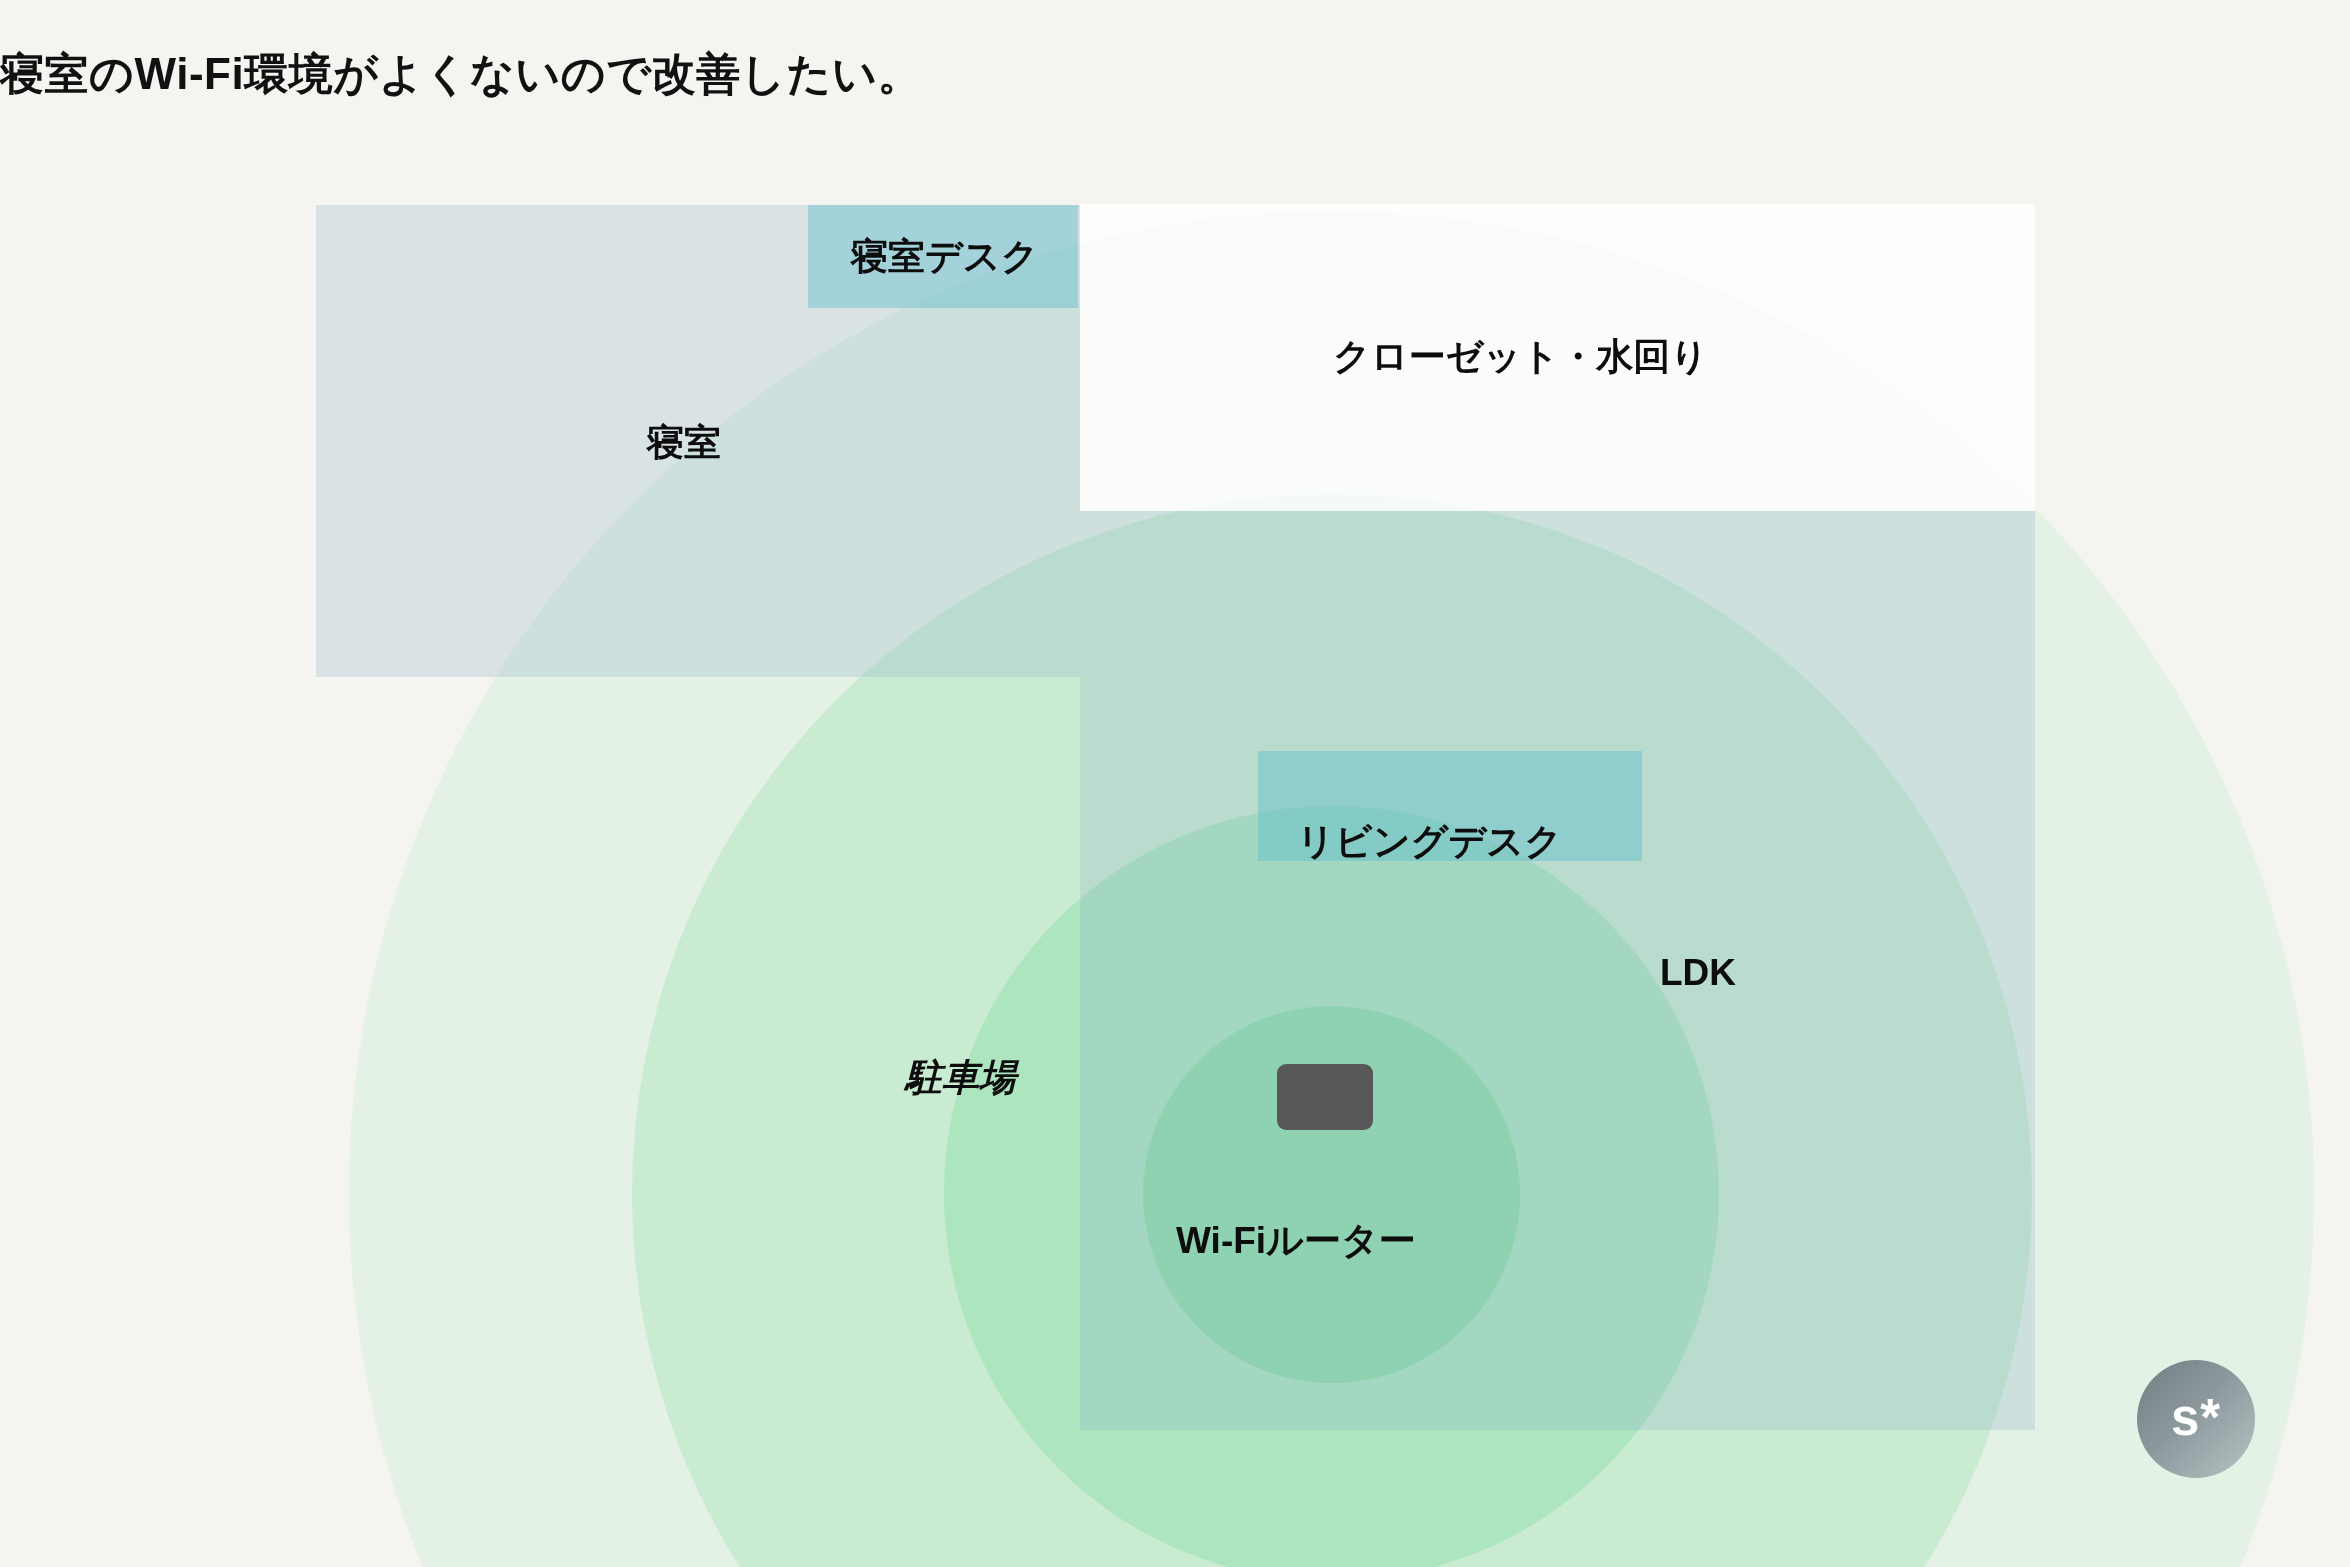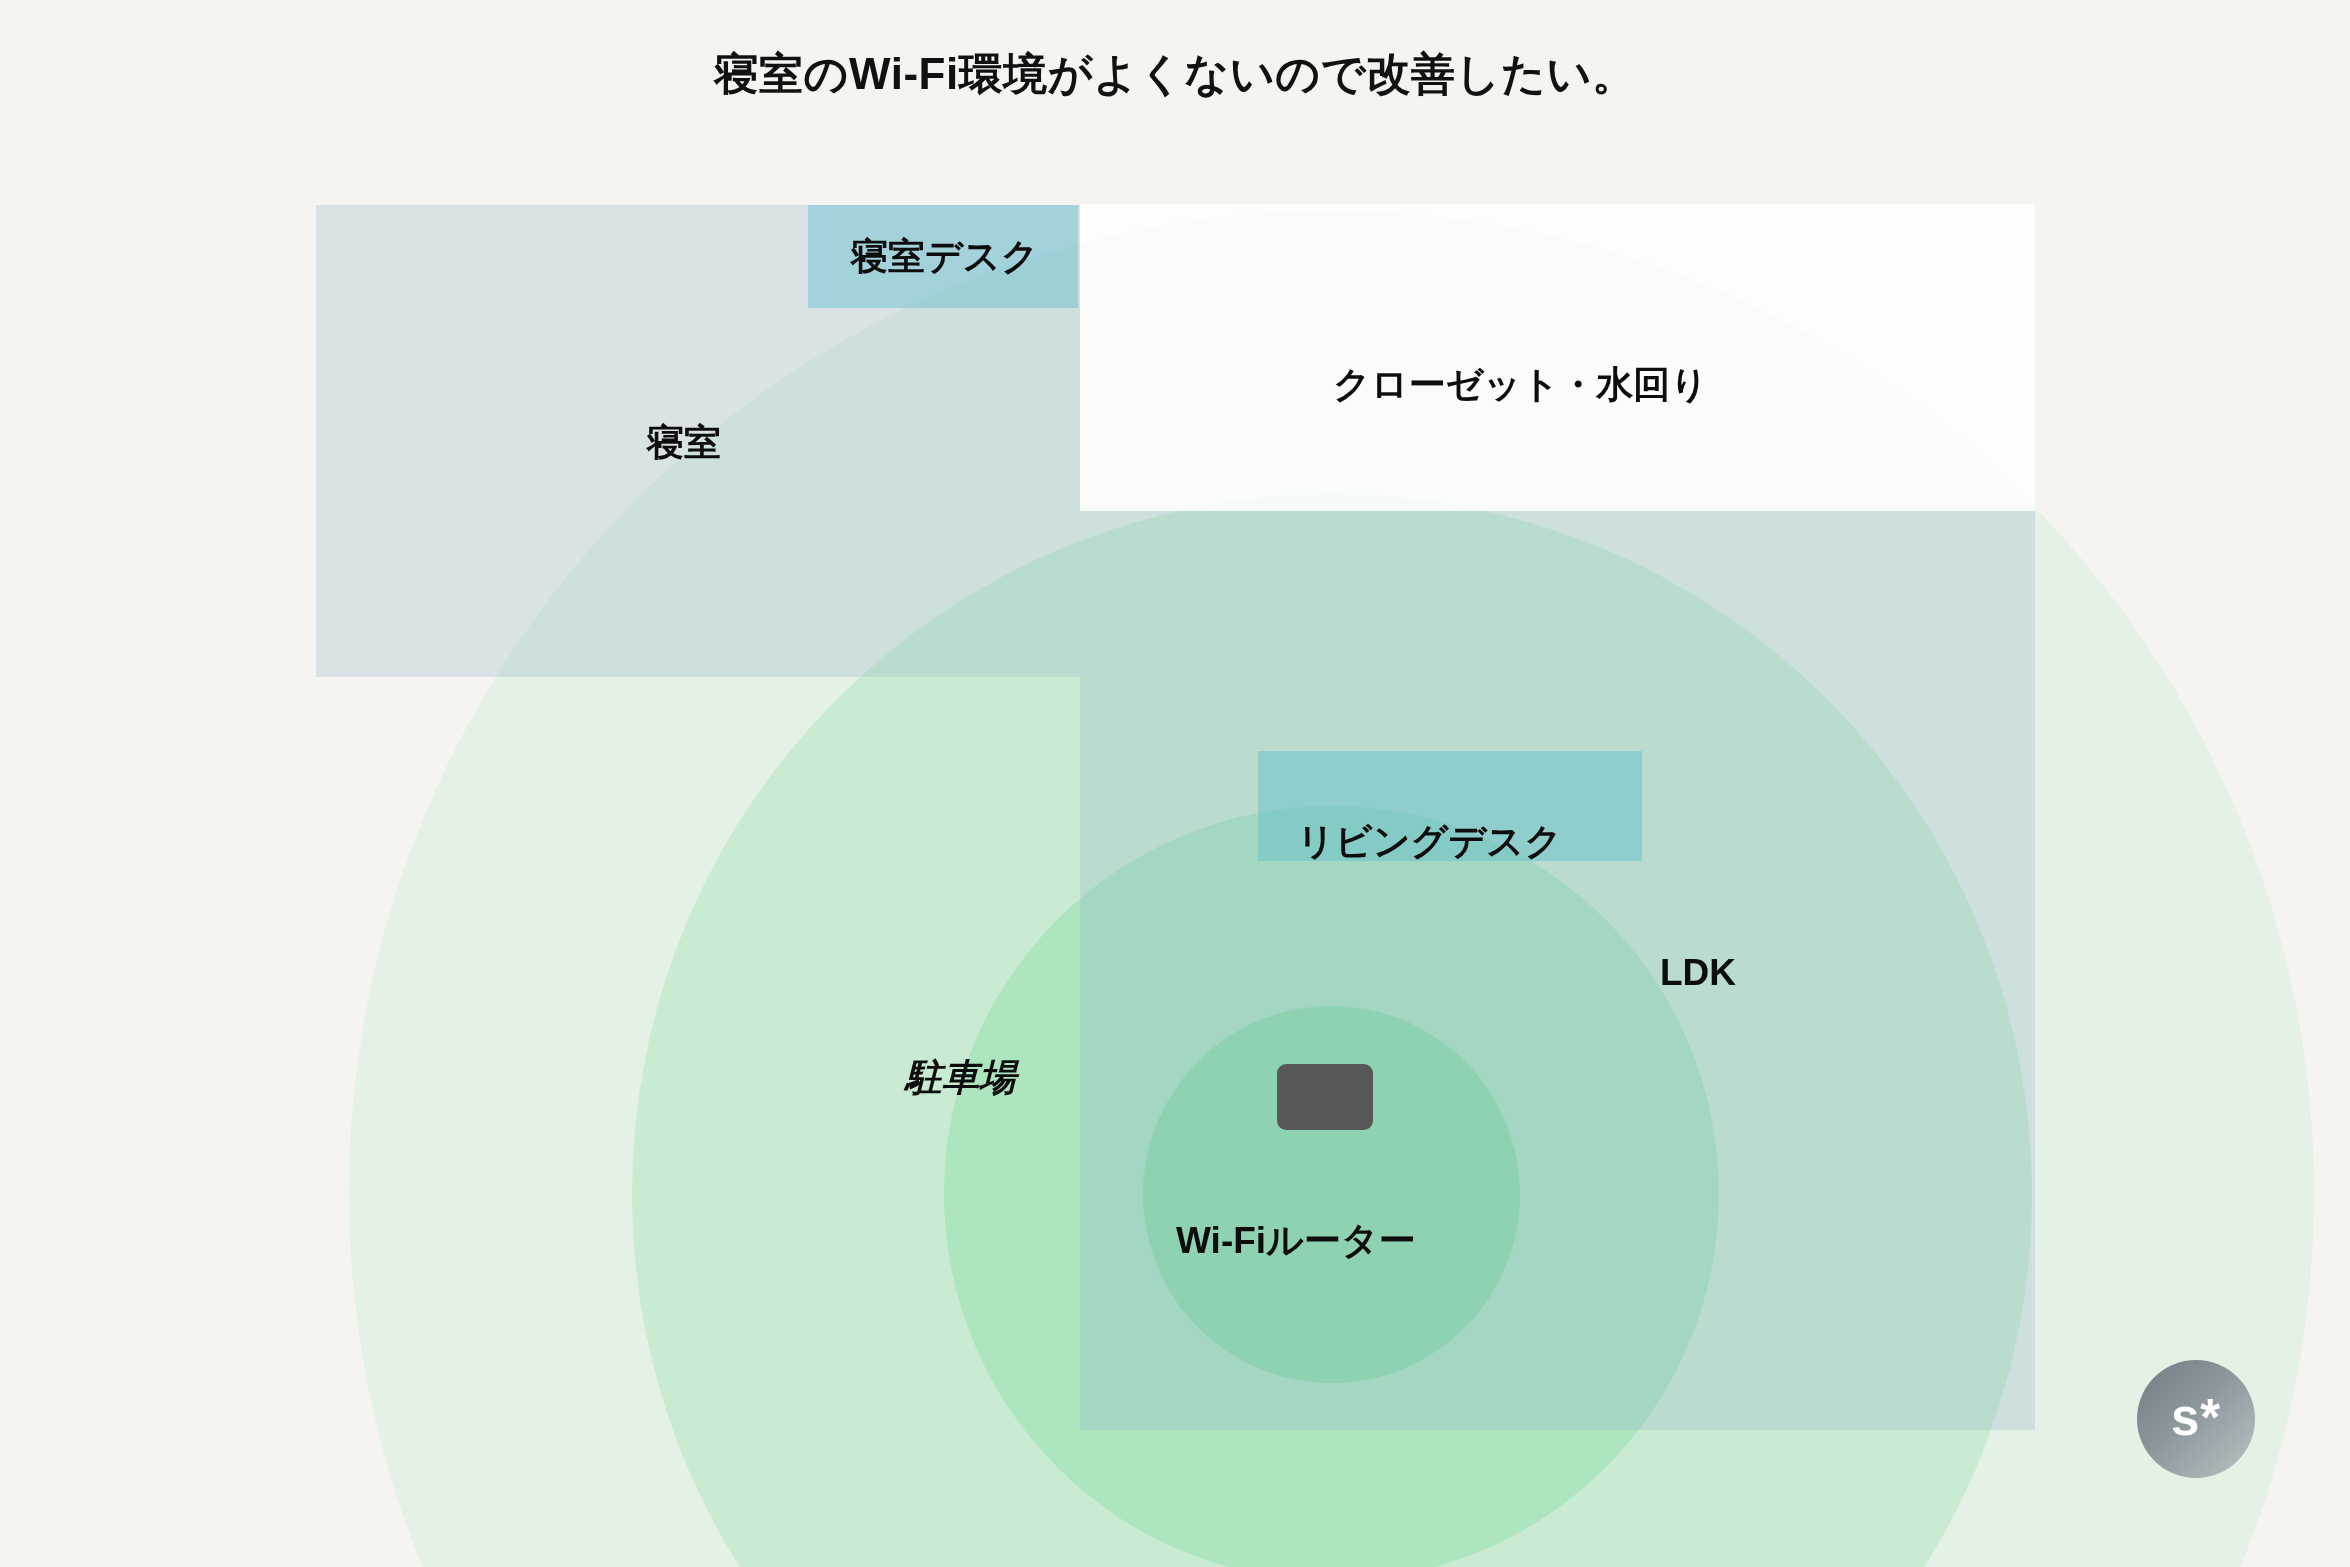--- a/index.html
+++ b/index.html
@@ -18,21 +18,21 @@
     background: #f5f4f1;
     overflow: hidden;
   }
 
   
   .title {
     position: absolute;
     left: 0;
     top: 48px;
     width: 2351px;
-    text-align: center;
+    text-align: left;
     font-size: 44px;
     font-weight: 700;
     color: #111111;
     letter-spacing: 0.5px;
     line-height: 1.2;
     white-space: nowrap;
   }
 
   
   .rings {
@@ -107,21 +107,21 @@
   }
 
   
   .label {
     position: absolute;
     color: #0d0d0d;
     font-weight: 700;
     white-space: nowrap;
   }
   .lbl-bedroom-desk { left: 820px;  top: 232px;  font-size: 37px; margin-left: 31px; }
-  .lbl-closet       { left: 1333px; top: 332px;  font-size: 37px; margin-top: 28px; }
+  .lbl-closet       { left: 1333px; top: 332px;  font-size: 37px; }
   .lbl-bedroom      { left: 647px;  top: 418px;  font-size: 37px; text-align: right; }
   .lbl-living-desk  { left: 1297px; top: 817px;  font-size: 37px; }
   .lbl-ldk          { left: 1660px; top: 952px; font-size: 37px; }
   .lbl-parking      { left: 905px;  top: 1053px; font-size: 37px; font-style: italic; }
   .lbl-router       { left: 1176px; top: 1168px; font-size: 37px; margin-top: 48px; }
 
   
   .router-device {
     position: absolute;
     left: 1277px; top: 1064px;

